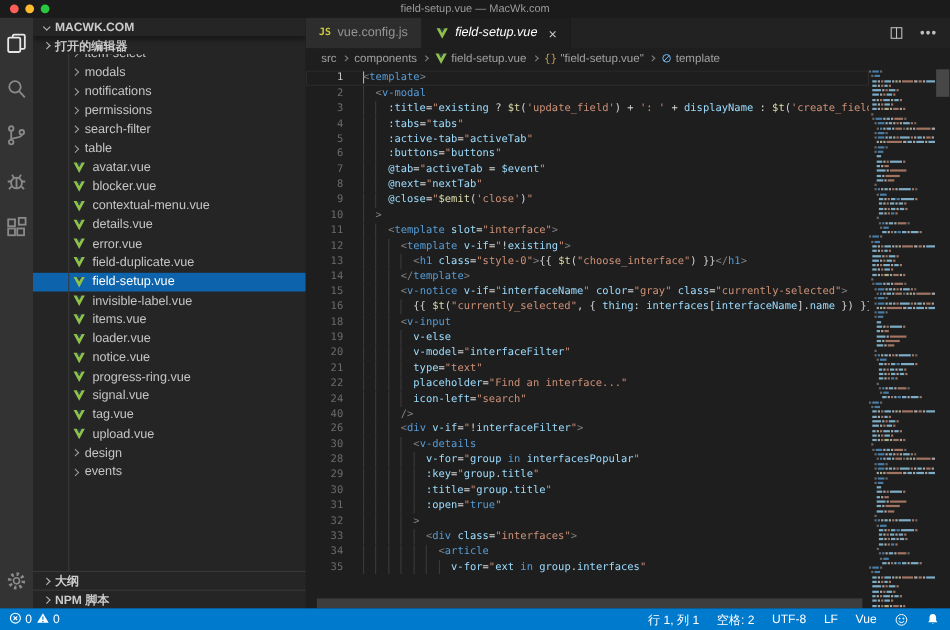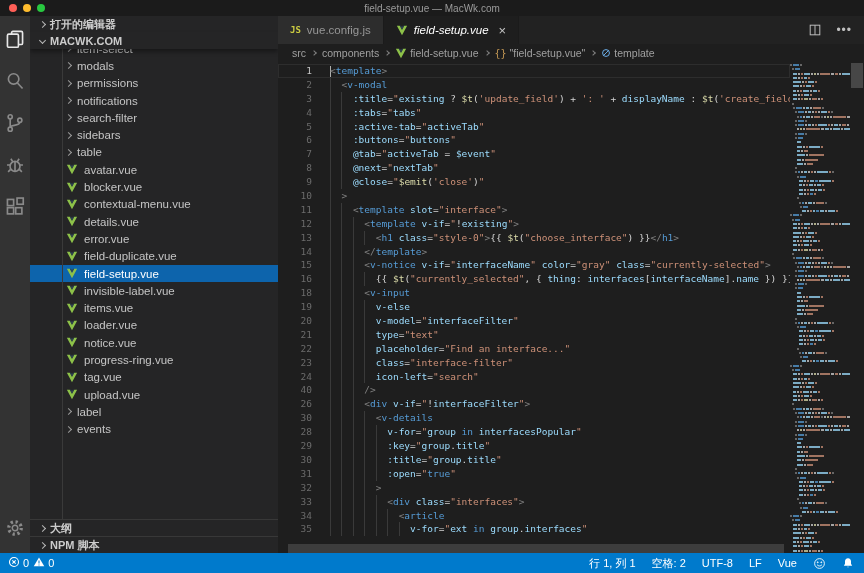--- a/index.html
+++ b/index.html
@@ -154,56 +154,52 @@
       </div>
       <div class="act-item bottom">
         <svg width="20" height="20" viewBox="0 0 16 16">
           <circle cx="8" cy="8" r="5" stroke-width="2.6" stroke-dasharray="1.8 2.1"></circle>
           <circle cx="8" cy="8" r="2.2" stroke-width="1.2"></circle>
         </svg>
       </div>
     </div>
 
     <div class="sidebar">
+      <div class="sec root">
+        <span class="chev down"></span>
+        <span>MACWK.COM</span>
+      </div>
       <div class="sec">
         <span class="chev right"></span>
         <span>打开的编辑器</span>
       </div>
-      <div class="sec root">
-        <span class="chev down"></span>
-        <span>MACWK.COM</span>
-      </div>
       <div class="tree" id="tree">
         <div class="tree-guide"></div>
       <div class="tree-row partial">
             <span class="chev right"></span>
             <span>item-select</span>
           </div>
           <div class="tree-row">
             <span class="chev right"></span>
             <span>modals</span>
           </div>
           <div class="tree-row">
             <span class="chev right"></span>
+            <span>notifications</span>
+          </div>
+          <div class="tree-row">
+            <span class="chev right"></span>
             <span>permissions</span>
           </div>
           <div class="tree-row">
             <span class="chev right"></span>
-            <span>notifications</span>
-          </div>
-          <div class="tree-row">
-            <span class="chev right"></span>
             <span>search-filter</span>
           </div>
           <div class="tree-row">
             <span class="chev right"></span>
-            <span>sidebars</span>
-          </div>
-          <div class="tree-row">
-            <span class="chev right"></span>
             <span>table</span>
           </div>
           <div class="tree-row">
             <svg class="vue-ico" viewBox="0 0 16 15">
               <path d="M1 1 L5 1 L8 6.5 L11 1 L15 1 L8 14 Z" fill="#8dc149"></path>
               <path d="M5 1 L8 6.5 L11 1 L9.2 1 L8 3.2 L6.8 1 Z" fill="#2f4352"></path>
             </svg>
             <span>avatar.vue</span>
           </div>
           <div class="tree-row">
@@ -281,32 +277,39 @@
               <path d="M1 1 L5 1 L8 6.5 L11 1 L15 1 L8 14 Z" fill="#8dc149"></path>
               <path d="M5 1 L8 6.5 L11 1 L9.2 1 L8 3.2 L6.8 1 Z" fill="#2f4352"></path>
             </svg>
             <span>progress-ring.vue</span>
           </div>
           <div class="tree-row">
             <svg class="vue-ico" viewBox="0 0 16 15">
               <path d="M1 1 L5 1 L8 6.5 L11 1 L15 1 L8 14 Z" fill="#8dc149"></path>
               <path d="M5 1 L8 6.5 L11 1 L9.2 1 L8 3.2 L6.8 1 Z" fill="#2f4352"></path>
             </svg>
+            <span>signal.vue</span>
+          </div>
+          <div class="tree-row">
+            <svg class="vue-ico" viewBox="0 0 16 15">
+              <path d="M1 1 L5 1 L8 6.5 L11 1 L15 1 L8 14 Z" fill="#8dc149"></path>
+              <path d="M5 1 L8 6.5 L11 1 L9.2 1 L8 3.2 L6.8 1 Z" fill="#2f4352"></path>
+            </svg>
             <span>tag.vue</span>
           </div>
           <div class="tree-row">
             <svg class="vue-ico" viewBox="0 0 16 15">
               <path d="M1 1 L5 1 L8 6.5 L11 1 L15 1 L8 14 Z" fill="#8dc149"></path>
               <path d="M5 1 L8 6.5 L11 1 L9.2 1 L8 3.2 L6.8 1 Z" fill="#2f4352"></path>
             </svg>
             <span>upload.vue</span>
           </div>
           <div class="tree-row">
             <span class="chev right"></span>
-            <span>label</span>
+            <span>design</span>
           </div>
           <div class="tree-row">
             <span class="chev right"></span>
             <span>events</span>
           </div>
         </div>
       <div class="sec bordered">
         <span class="chev right"></span>
         <span>大纲</span>
       </div>
@@ -386,21 +389,20 @@
             <div class="code-row"><span class="num">12</span><span class="content"><span class="ig"></span><span class="ig"></span><span class="ig"></span><span class="tk-p">&lt;</span><span class="tk-t">template</span><span class="tk-o"> </span><span class="tk-a">v-if</span><span class="tk-o">=</span><span class="tk-s">"</span><span class="tk-o">!</span><span class="tk-v">existing</span><span class="tk-s">"</span><span class="tk-p">&gt;</span></span></div>
             <div class="code-row"><span class="num">13</span><span class="content"><span class="ig"></span><span class="ig"></span><span class="ig"></span><span class="ig"></span><span class="tk-p">&lt;</span><span class="tk-t">h1</span><span class="tk-o"> </span><span class="tk-a">class</span><span class="tk-o">=</span><span class="tk-s">"style-0"</span><span class="tk-p">&gt;</span><span class="tk-o">{{ </span><span class="tk-f">$t</span><span class="tk-o">(</span><span class="tk-s">"choose_interface"</span><span class="tk-o">) }}</span><span class="tk-p">&lt;/</span><span class="tk-t">h1</span><span class="tk-p">&gt;</span></span></div>
             <div class="code-row"><span class="num">14</span><span class="content"><span class="ig"></span><span class="ig"></span><span class="ig"></span><span class="tk-p">&lt;/</span><span class="tk-t">template</span><span class="tk-p">&gt;</span></span></div>
             <div class="code-row"><span class="num">15</span><span class="content"><span class="ig"></span><span class="ig"></span><span class="ig"></span><span class="tk-p">&lt;</span><span class="tk-t">v-notice</span><span class="tk-o"> </span><span class="tk-a">v-if</span><span class="tk-o">=</span><span class="tk-s">"</span><span class="tk-v">interfaceName</span><span class="tk-s">"</span><span class="tk-o"> </span><span class="tk-a">color</span><span class="tk-o">=</span><span class="tk-s">"gray"</span><span class="tk-o"> </span><span class="tk-a">class</span><span class="tk-o">=</span><span class="tk-s">"currently-selected"</span><span class="tk-p">&gt;</span></span></div>
             <div class="code-row"><span class="num">16</span><span class="content"><span class="ig"></span><span class="ig"></span><span class="ig"></span><span class="ig"></span><span class="tk-o">{{ </span><span class="tk-f">$t</span><span class="tk-o">(</span><span class="tk-s">"currently_selected"</span><span class="tk-o">, { </span><span class="tk-v">thing</span><span class="tk-o">: </span><span class="tk-v">interfaces</span><span class="tk-o">[</span><span class="tk-v">interfaceName</span><span class="tk-o">].</span><span class="tk-v">name</span><span class="tk-o"> }) }}</span></span></div>
             <div class="code-row"><span class="num">18</span><span class="content"><span class="ig"></span><span class="ig"></span><span class="ig"></span><span class="tk-p">&lt;</span><span class="tk-t">v-input</span></span></div>
             <div class="code-row"><span class="num">19</span><span class="content"><span class="ig"></span><span class="ig"></span><span class="ig"></span><span class="ig"></span><span class="tk-a">v-else</span></span></div>
             <div class="code-row"><span class="num">20</span><span class="content"><span class="ig"></span><span class="ig"></span><span class="ig"></span><span class="ig"></span><span class="tk-a">v-model</span><span class="tk-o">=</span><span class="tk-s">"</span><span class="tk-v">interfaceFilter</span><span class="tk-s">"</span></span></div>
             <div class="code-row"><span class="num">21</span><span class="content"><span class="ig"></span><span class="ig"></span><span class="ig"></span><span class="ig"></span><span class="tk-a">type</span><span class="tk-o">=</span><span class="tk-s">"text"</span></span></div>
             <div class="code-row"><span class="num">22</span><span class="content"><span class="ig"></span><span class="ig"></span><span class="ig"></span><span class="ig"></span><span class="tk-a">placeholder</span><span class="tk-o">=</span><span class="tk-s">"Find an interface..."</span></span></div>
-            <div class="code-row"><span class="num">23</span><span class="content"><span class="ig"></span><span class="ig"></span><span class="ig"></span><span class="ig"></span><span class="tk-a">class</span><span class="tk-o">=</span><span class="tk-s">"interface-filter"</span></span></div>
             <div class="code-row"><span class="num">24</span><span class="content"><span class="ig"></span><span class="ig"></span><span class="ig"></span><span class="ig"></span><span class="tk-a">icon-left</span><span class="tk-o">=</span><span class="tk-s">"search"</span></span></div>
             <div class="code-row"><span class="num">40</span><span class="content"><span class="ig"></span><span class="ig"></span><span class="ig"></span><span class="tk-p">/&gt;</span></span></div>
             <div class="code-row"><span class="num">26</span><span class="content"><span class="ig"></span><span class="ig"></span><span class="ig"></span><span class="tk-p">&lt;</span><span class="tk-t">div</span><span class="tk-o"> </span><span class="tk-a">v-if</span><span class="tk-o">=</span><span class="tk-s">"</span><span class="tk-o">!</span><span class="tk-v">interfaceFilter</span><span class="tk-s">"</span><span class="tk-p">&gt;</span></span></div>
             <div class="code-row"><span class="num">30</span><span class="content"><span class="ig"></span><span class="ig"></span><span class="ig"></span><span class="ig"></span><span class="tk-p">&lt;</span><span class="tk-t">v-details</span></span></div>
             <div class="code-row"><span class="num">28</span><span class="content"><span class="ig"></span><span class="ig"></span><span class="ig"></span><span class="ig"></span><span class="ig"></span><span class="tk-a">v-for</span><span class="tk-o">=</span><span class="tk-s">"</span><span class="tk-v">group</span><span class="tk-k"> in </span><span class="tk-v">interfacesPopular</span><span class="tk-s">"</span></span></div>
             <div class="code-row"><span class="num">29</span><span class="content"><span class="ig"></span><span class="ig"></span><span class="ig"></span><span class="ig"></span><span class="ig"></span><span class="tk-a">:key</span><span class="tk-o">=</span><span class="tk-s">"</span><span class="tk-v">group</span><span class="tk-o">.</span><span class="tk-v">title</span><span class="tk-s">"</span></span></div>
             <div class="code-row"><span class="num">30</span><span class="content"><span class="ig"></span><span class="ig"></span><span class="ig"></span><span class="ig"></span><span class="ig"></span><span class="tk-a">:title</span><span class="tk-o">=</span><span class="tk-s">"</span><span class="tk-v">group</span><span class="tk-o">.</span><span class="tk-v">title</span><span class="tk-s">"</span></span></div>
             <div class="code-row"><span class="num">31</span><span class="content"><span class="ig"></span><span class="ig"></span><span class="ig"></span><span class="ig"></span><span class="ig"></span><span class="tk-a">:open</span><span class="tk-o">=</span><span class="tk-s">"</span><span class="tk-k">true</span><span class="tk-s">"</span></span></div>
             <div class="code-row"><span class="num">32</span><span class="content"><span class="ig"></span><span class="ig"></span><span class="ig"></span><span class="ig"></span><span class="tk-p">&gt;</span></span></div>
             <div class="code-row"><span class="num">33</span><span class="content"><span class="ig"></span><span class="ig"></span><span class="ig"></span><span class="ig"></span><span class="ig"></span><span class="tk-p">&lt;</span><span class="tk-t">div</span><span class="tk-o"> </span><span class="tk-a">class</span><span class="tk-o">=</span><span class="tk-s">"interfaces"</span><span class="tk-p">&gt;</span></span></div>

